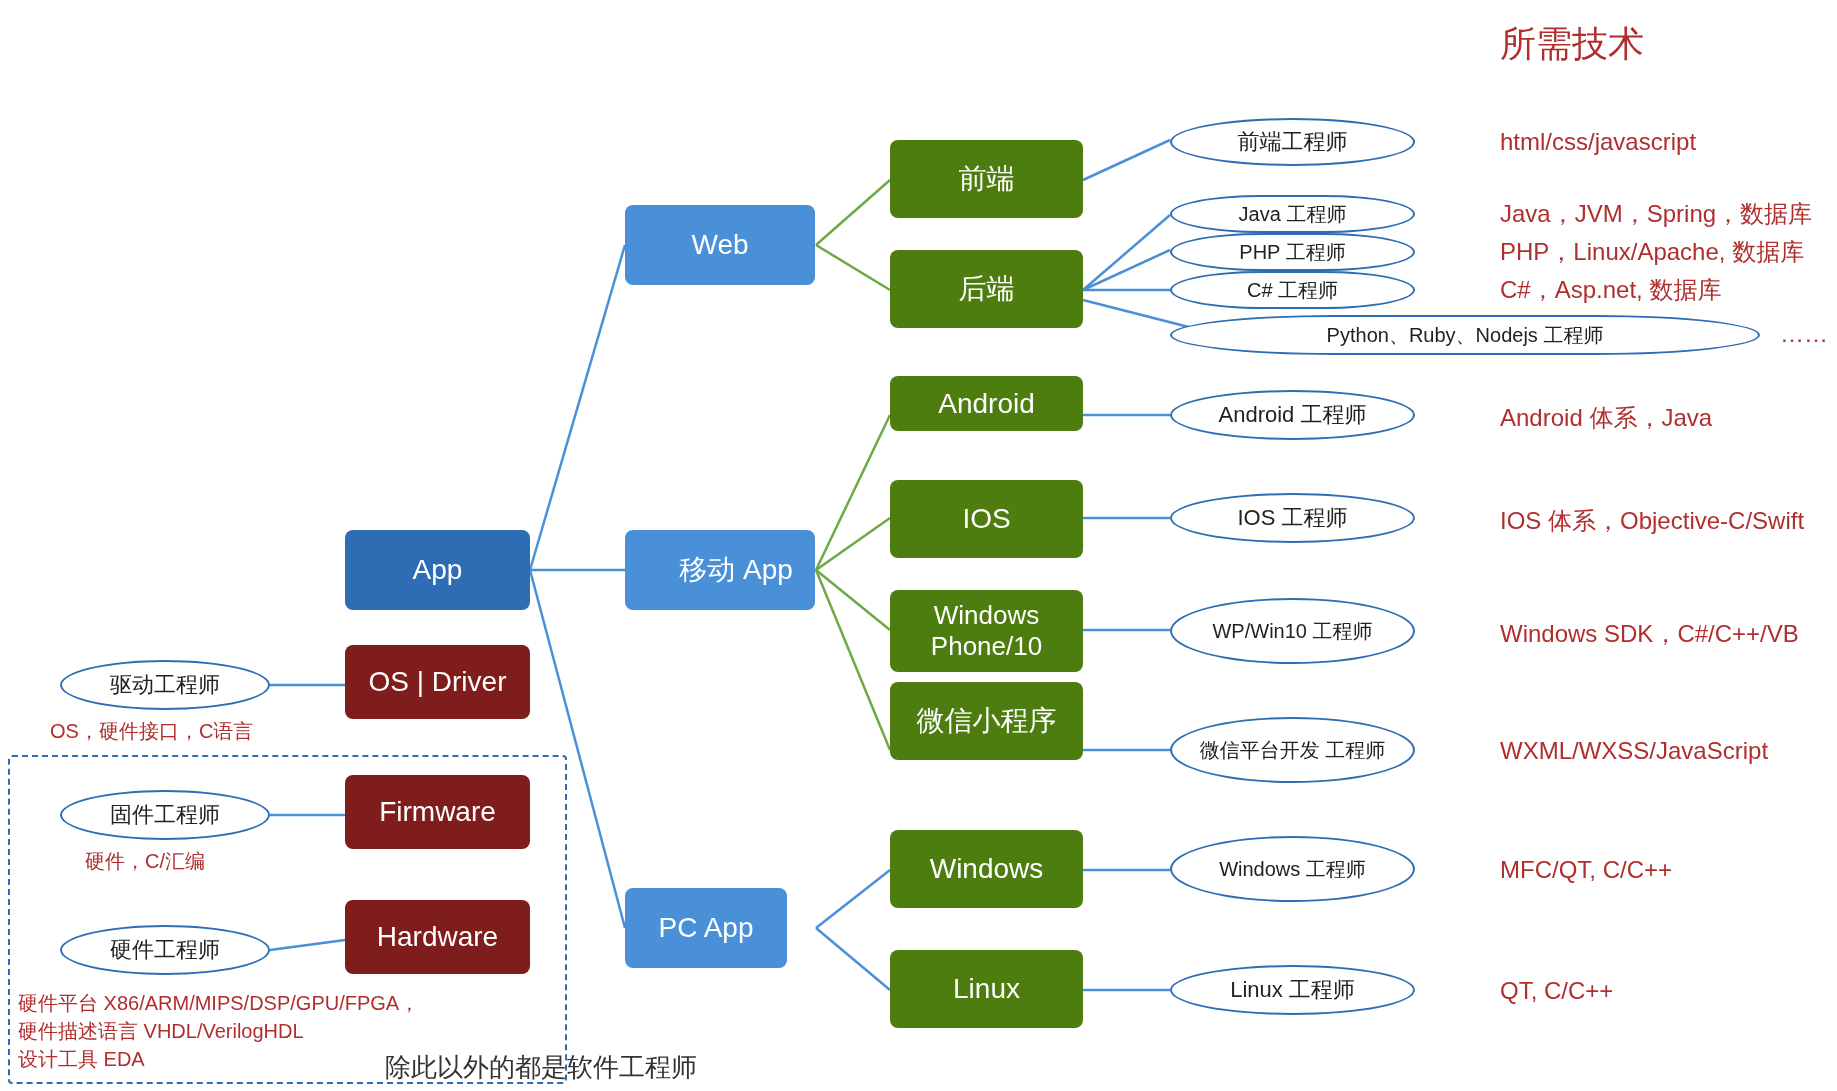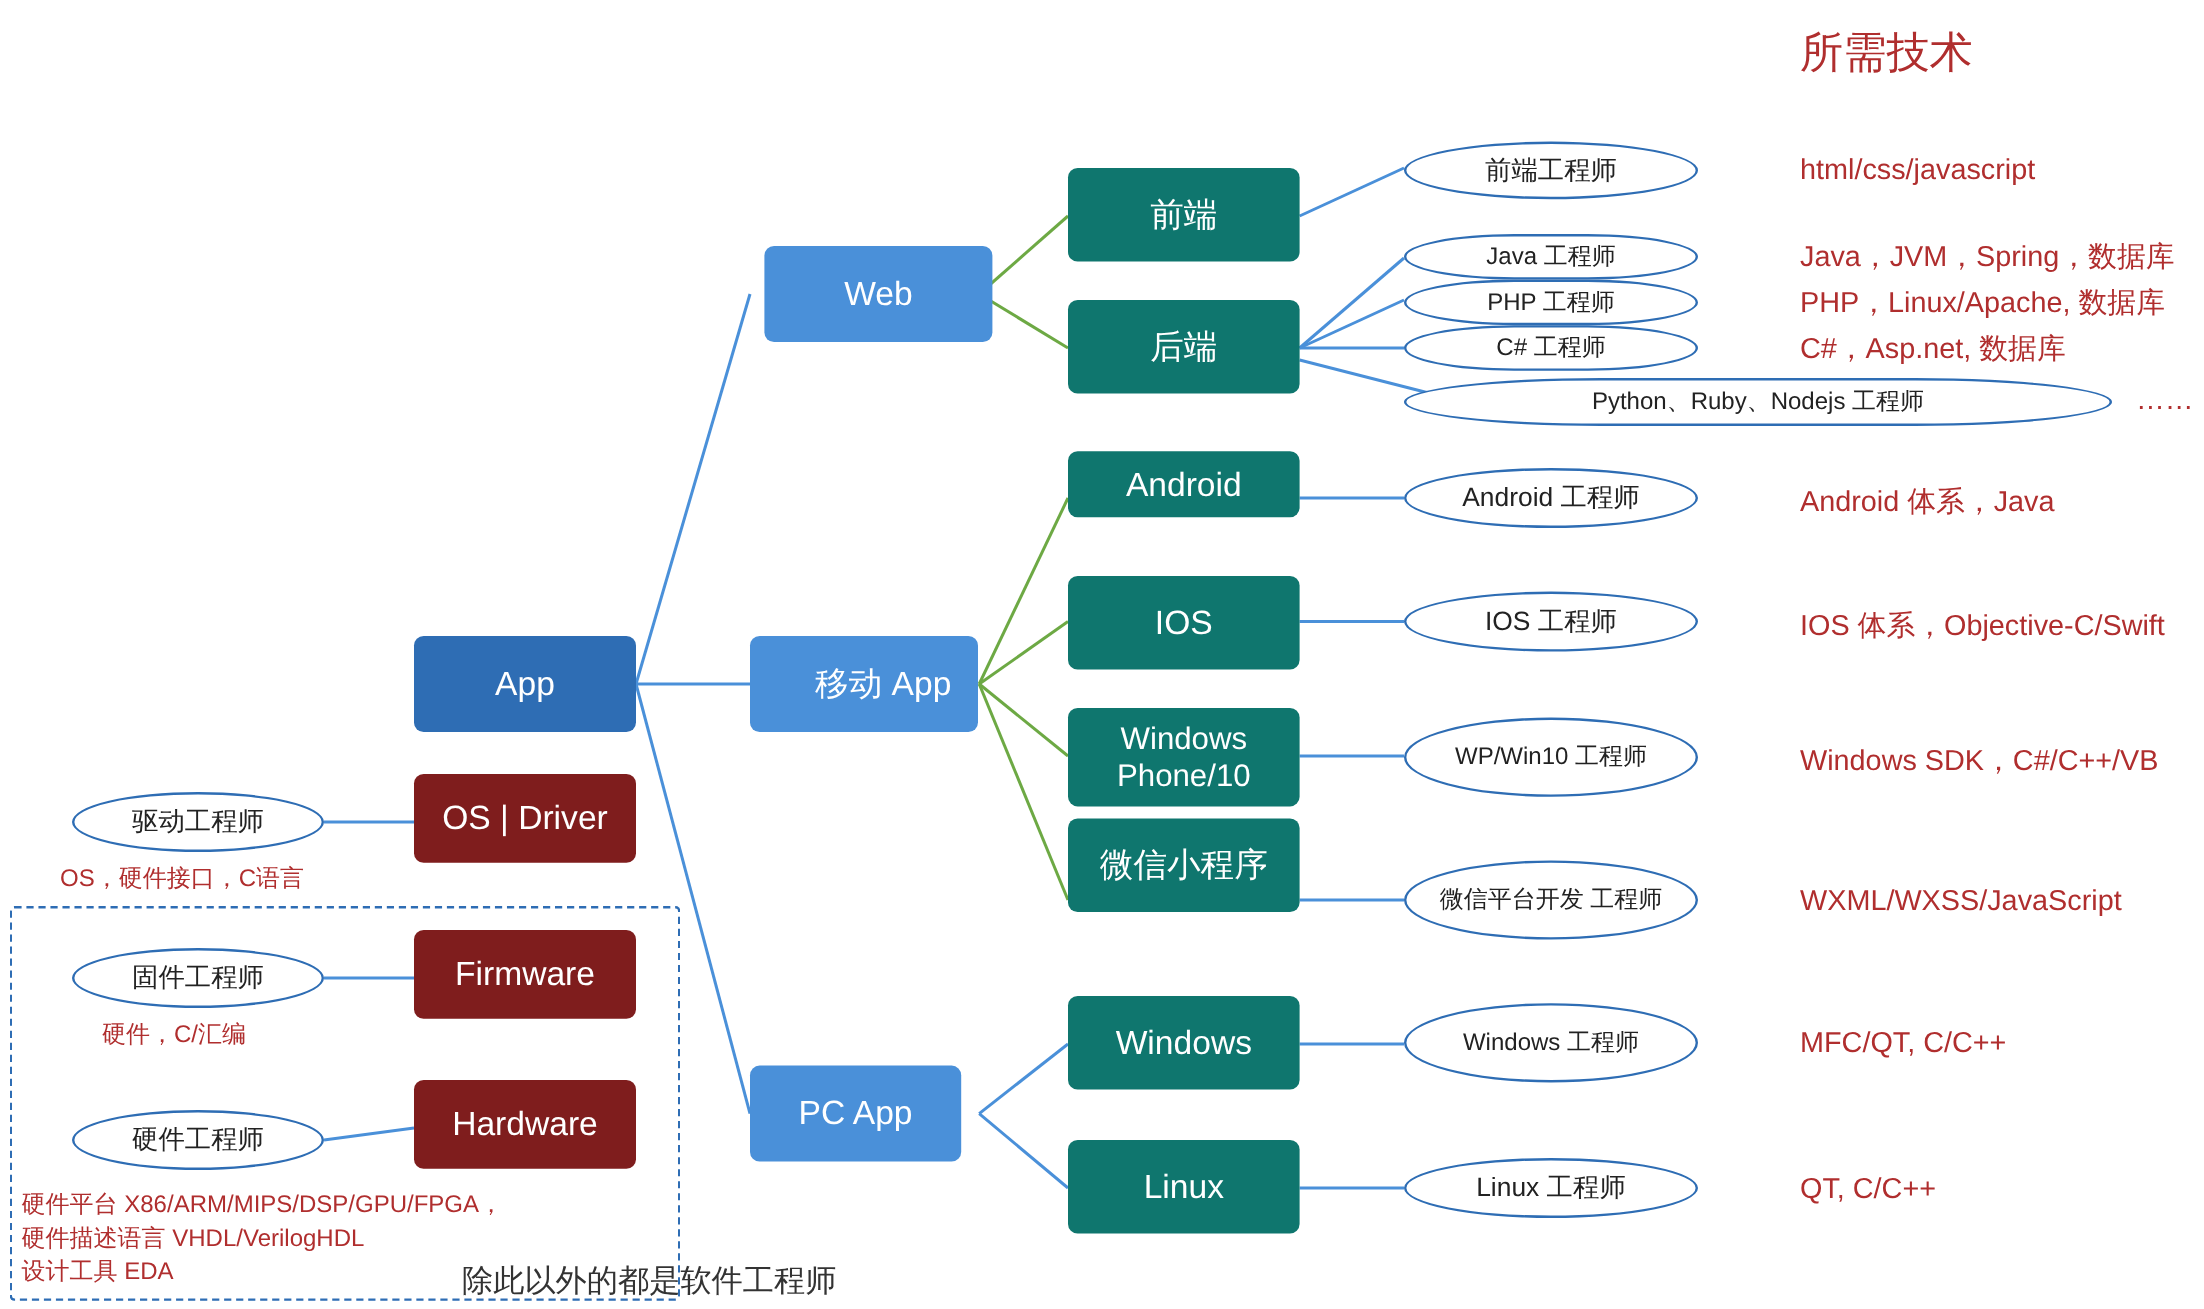--- a/index.html
+++ b/index.html
@@ -1,19 +1,19 @@
 <!DOCTYPE html>
 <html><head>
 <meta charset="utf-8">
 <style>
   html,body{margin:0;padding:0;width:1837px;height:1091px;background:#fff;font-family:"Microsoft YaHei","PingFang SC",Arial,sans-serif;overflow:hidden;}
   .stage{position:relative;width:1837px;height:1091px;}
   svg.lines{position:absolute;top:0;left:0;width:1837px;height:1091px;pointer-events:none;}
   .box{position:absolute;border-radius:8px;display:flex;align-items:center;justify-content:center;text-align:center;color:#fff;font-size:28px;padding:0 8px;box-sizing:border-box;}
-  .box.green{background:#0f766e;}
+  .box.green{background:#4d7c0f;}
   .box.blue{background:#4A90D9;}
   .box.darkblue{background:#2E6DB4;}
   .box.gray{background:#7f1d1d;}
   .oval{position:absolute;border:2px solid #2E6DB4;border-radius:50%/50%;display:flex;align-items:center;justify-content:center;text-align:center;color:#222;font-size:22px;background:#fff;box-sizing:border-box;line-height:1.2;}
   .tech{position:absolute;color:#B02E2E;font-size:24px;}
   .title{position:absolute;color:#B02E2E;font-size:36px;font-weight:500;}
   .note{position:absolute;color:#333;font-size:26px;}
   .dashed-box{position:absolute;border:2px dashed #2E6DB4;border-radius:4px;}
   .small{font-size:20px;}
 </style>
@@ -71,23 +71,23 @@
 <div class="tech small" style="left:50px;top:718px;">OS，硬件接口，C语言</div>
 <div class="oval" style="left:60px;top:790px;width:210px;height:50px;">固件工程师</div>
 <div class="tech small" style="left:85px;top:848px;">硬件，C/汇编</div>
 <div class="oval" style="left:60px;top:925px;width:210px;height:50px;">硬件工程师</div>
 <div class="tech small" style="left:18px;top:990px;">硬件平台 X86/ARM/MIPS/DSP/GPU/FPGA，</div>
 <div class="tech small" style="left:18px;top:1018px;">硬件描述语言 VHDL/VerilogHDL</div>
 <div class="tech small" style="left:18px;top:1046px;">设计工具 EDA</div>
 
 <div class="dashed-box" style="left:8px;top:755px;width:555px;height:325px;"></div>
 
-<div class="box blue" style="left:625px;top:205px;width:190px;height:80px;margin-left:12px;">Web</div>
+<div class="box blue" style="left:625px;top:205px;width:190px;height:80px;">Web</div>
 <div class="box blue" style="left:625px;top:530px;width:190px;height:80px;padding-left:40px;">移动 App</div>
-<div class="box blue" style="left:625px;top:888px;width:176px;height:80px;">PC App</div>
+<div class="box blue" style="left:625px;top:888px;width:162px;height:80px;">PC App</div>
 
 <div class="box green" style="left:890px;top:140px;width:193px;height:78px;">前端</div>
 <div class="box green" style="left:890px;top:250px;width:193px;height:78px;">后端</div>
 <div class="box green" style="left:890px;top:376px;width:193px;height:55px;">Android</div>
 <div class="box green" style="left:890px;top:480px;width:193px;height:78px;">IOS</div>
 <div class="box green" style="left:890px;top:590px;width:193px;height:82px;font-size:26px;">Windows Phone/10</div>
 <div class="box green" style="left:890px;top:682px;width:193px;height:78px;">微信小程序</div>
 <div class="box green" style="left:890px;top:830px;width:193px;height:78px;">Windows</div>
 <div class="box green" style="left:890px;top:950px;width:193px;height:78px;">Linux</div>
 

